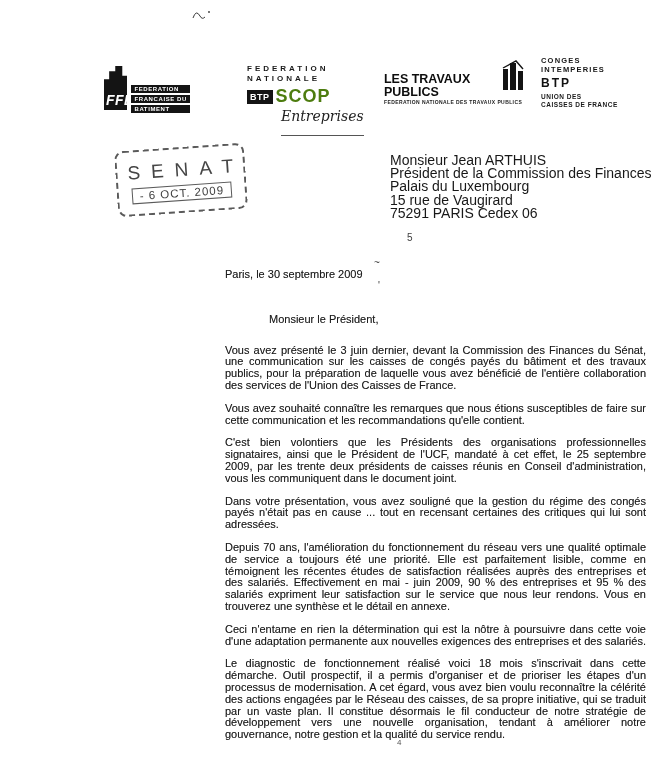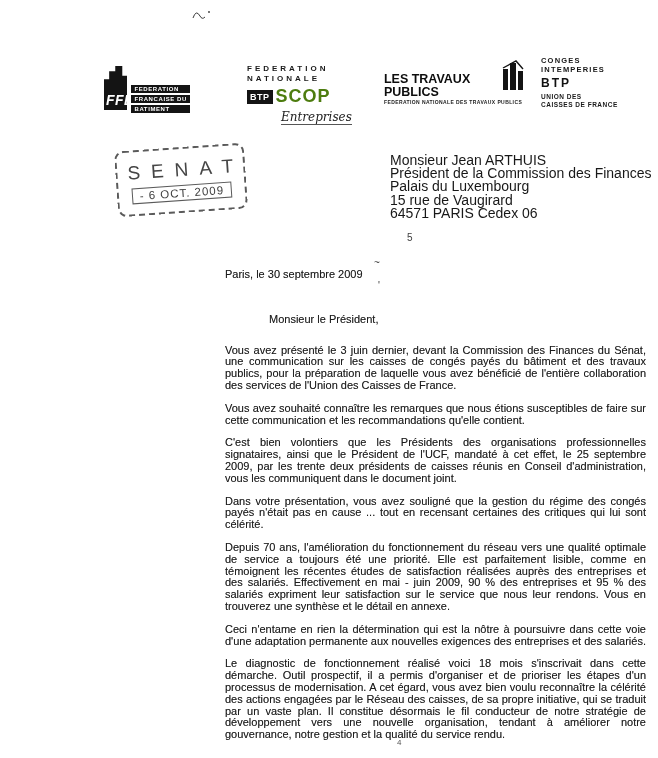--- a/index.html
+++ b/index.html
@@ -32,22 +32,22 @@
   }
 
   
   .logo-scop { left:247px; top:64px; width:96px; }
   .scop-top { font-size:8px; letter-spacing:3px; font-weight:700; color:#191919; line-height:10px; }
   .scop-row { display:flex; align-items:center; gap:3px; margin-top:2px; }
   .scop-badge { background:#141414; color:#fff; font-size:9px; font-weight:800; padding:2px 3px; letter-spacing:0.5px; }
   .scop-name { font-size:18px; font-weight:800; letter-spacing:1px; color:#4d7c0f; }
   .scop-script {
     font-family:"DejaVu Serif","Liberation Serif",serif; font-style:italic;
-    font-size:12px; margin-left:34px; margin-top:-2px; color:#222;
-    border-bottom:1px solid #555; display:inline-block; padding-bottom:0;
+    font-size:14px; margin-left:34px; margin-top:-2px; color:#222;
+    border-bottom:1px solid #555; display:inline-block; padding-bottom:11px;
   }
   .scop-script-wrap { text-align:right; }
 
   
   .logo-fntp { left:384px; top:72px; width:80px; }
   .fntp-main { font-size:13px; font-weight:900; letter-spacing:0px; color:#0d0d0d; line-height:13px; transform:scaleX(0.96); transform-origin:left; white-space:nowrap; }
   .fntp-sub { font-size:5px; letter-spacing:0.4px; font-weight:700; color:#222; margin-top:1px; white-space:nowrap; }
 
   
   .logo-cibtp { left:502px; top:56px; width:110px; display:flex; gap:15px; }
@@ -143,30 +143,30 @@
   <div class="stamp">
     <div class="stamp-title">SENAT</div>
     <div class="stamp-date">- 6 OCT. 2009</div>
   </div>
 
   <div class="recipient">
     <div>Monsieur Jean ARTHUIS</div>
     <div>Président de la Commission des Finances</div>
     <div>Palais du Luxembourg</div>
     <div>15 rue de Vaugirard</div>
-    <div>64571 PARIS Cedex 06</div>
+    <div>75291 PARIS Cedex 06</div>
   </div>
 
   <div class="content">
     <div class="dateline">Paris, le 30 septembre 2009</div>
     <div class="salutation">Monsieur le Président,</div>
     <p class="para">Vous avez présenté le 3 juin dernier, devant la Commission des Finances du Sénat, une communication sur les caisses de congés payés du bâtiment et des travaux publics, pour la préparation de laquelle vous avez bénéficié de l'entière collaboration des services de l'Union des Caisses de France.</p>
     <p class="para">Vous avez souhaité connaître les remarques que nous étions susceptibles de faire sur cette communication et les recommandations qu'elle contient.</p>
     <p class="para">C'est bien volontiers que les Présidents des organisations professionnelles signataires, ainsi que le Président de l'UCF, mandaté à cet effet, le 25 septembre 2009, par les trente deux présidents de caisses réunis en Conseil d'administration, vous les communiquent dans le document joint.</p>
-    <p class="para">Dans votre présentation, vous avez souligné que la gestion du régime des congés payés n'était pas en cause ... tout en recensant certaines des critiques qui lui sont célérité.</p>
+    <p class="para">Dans votre présentation, vous avez souligné que la gestion du régime des congés payés n'était pas en cause ... tout en recensant certaines des critiques qui lui sont adressées.</p>
     <p class="para">Depuis 70 ans, l'amélioration du fonctionnement du réseau vers une qualité optimale de service a toujours été une priorité. Elle est parfaitement lisible, comme en témoignent les récentes études de satisfaction réalisées auprès des entreprises et des salariés. Effectivement en mai - juin 2009, 90 % des entreprises et 95 % des salariés expriment leur satisfaction sur le service que nous leur rendons. Vous en trouverez une synthèse et le détail en annexe.</p>
     <p class="para">Ceci n'entame en rien la détermination qui est la nôtre à poursuivre dans cette voie d'une adaptation permanente aux nouvelles exigences des entreprises et des salariés.</p>
     <p class="para">Le diagnostic de fonctionnement réalisé voici 18 mois s'inscrivait dans cette démarche. Outil prospectif, il a permis d'organiser et de prioriser les étapes d'un processus de modernisation. A cet égard, vous avez bien voulu reconnaître la célérité des actions engagées par le Réseau des caisses, de sa propre initiative, qui se traduit par un vaste plan. Il constitue désormais le fil conducteur de notre stratégie de développement vers une nouvelle organisation, tendant à améliorer notre gouvernance, notre gestion et la qualité du service rendu.</p>
   </div>
 
   <span class="artifact" style="left:407px; top:232px;">5</span>
   <span class="artifact" style="left:374px; top:257px;">~</span>
   <span class="artifact" style="left:378px; top:280px;">'</span>
   <span class="artifact" style="left:397px; top:738px; font-size:8px; color:#555;">4</span>
 

